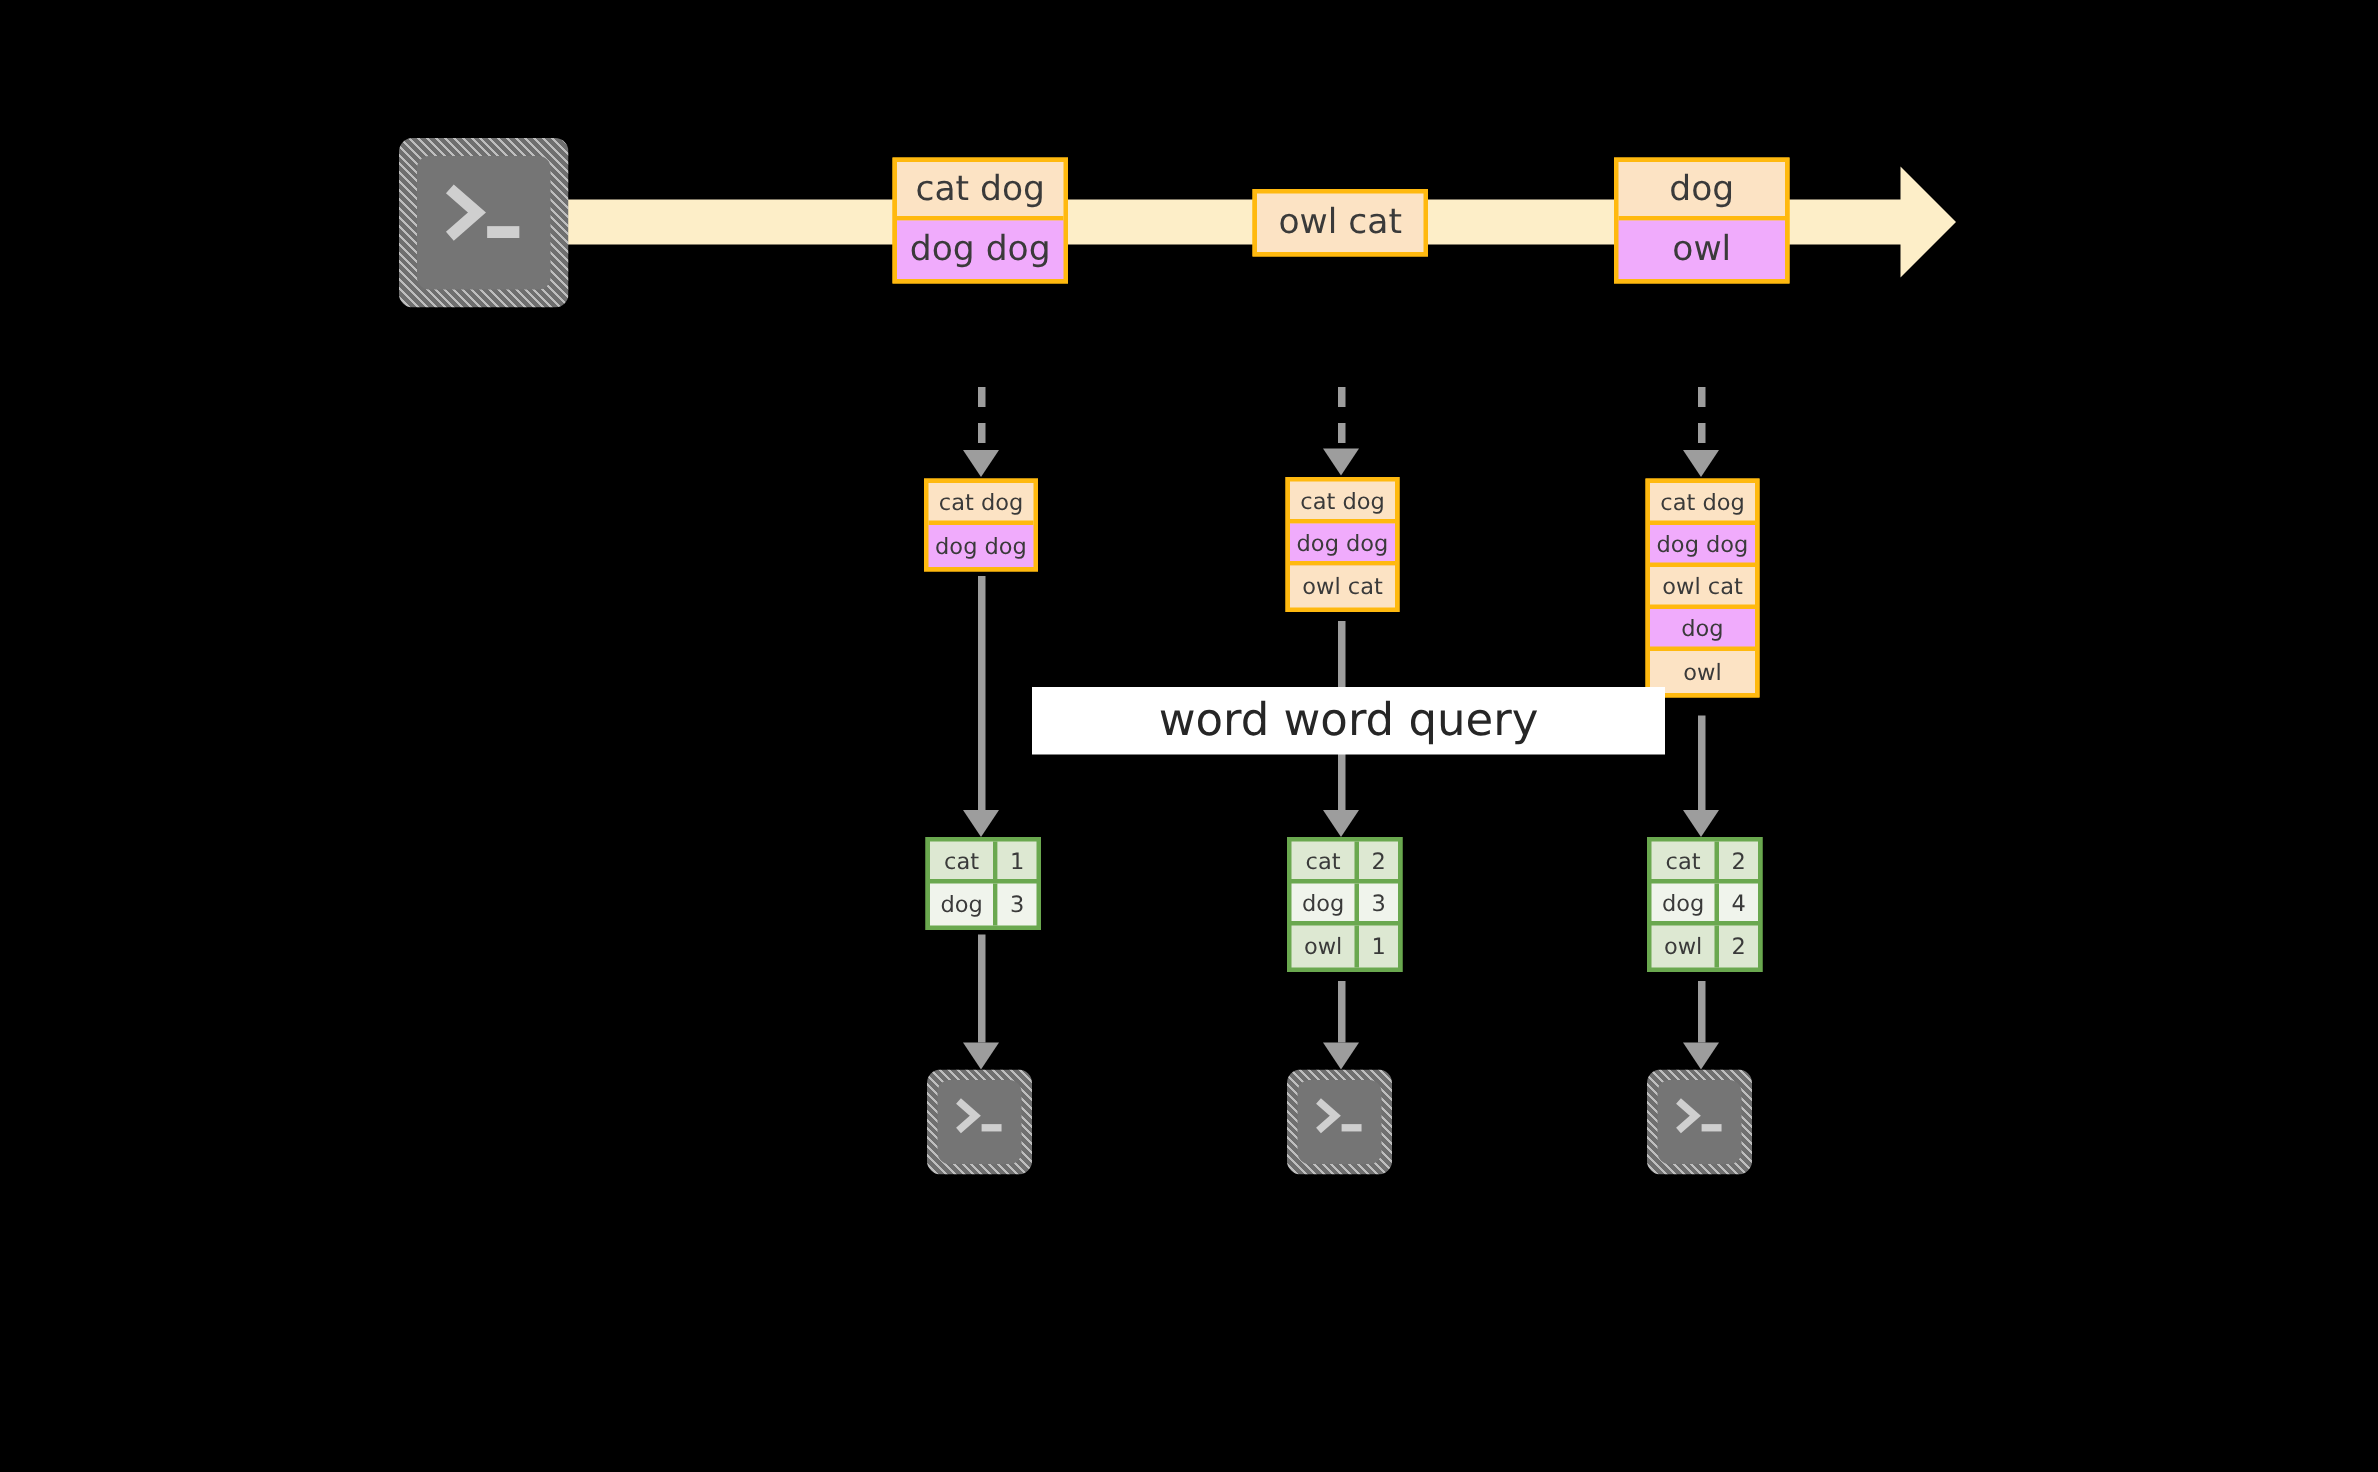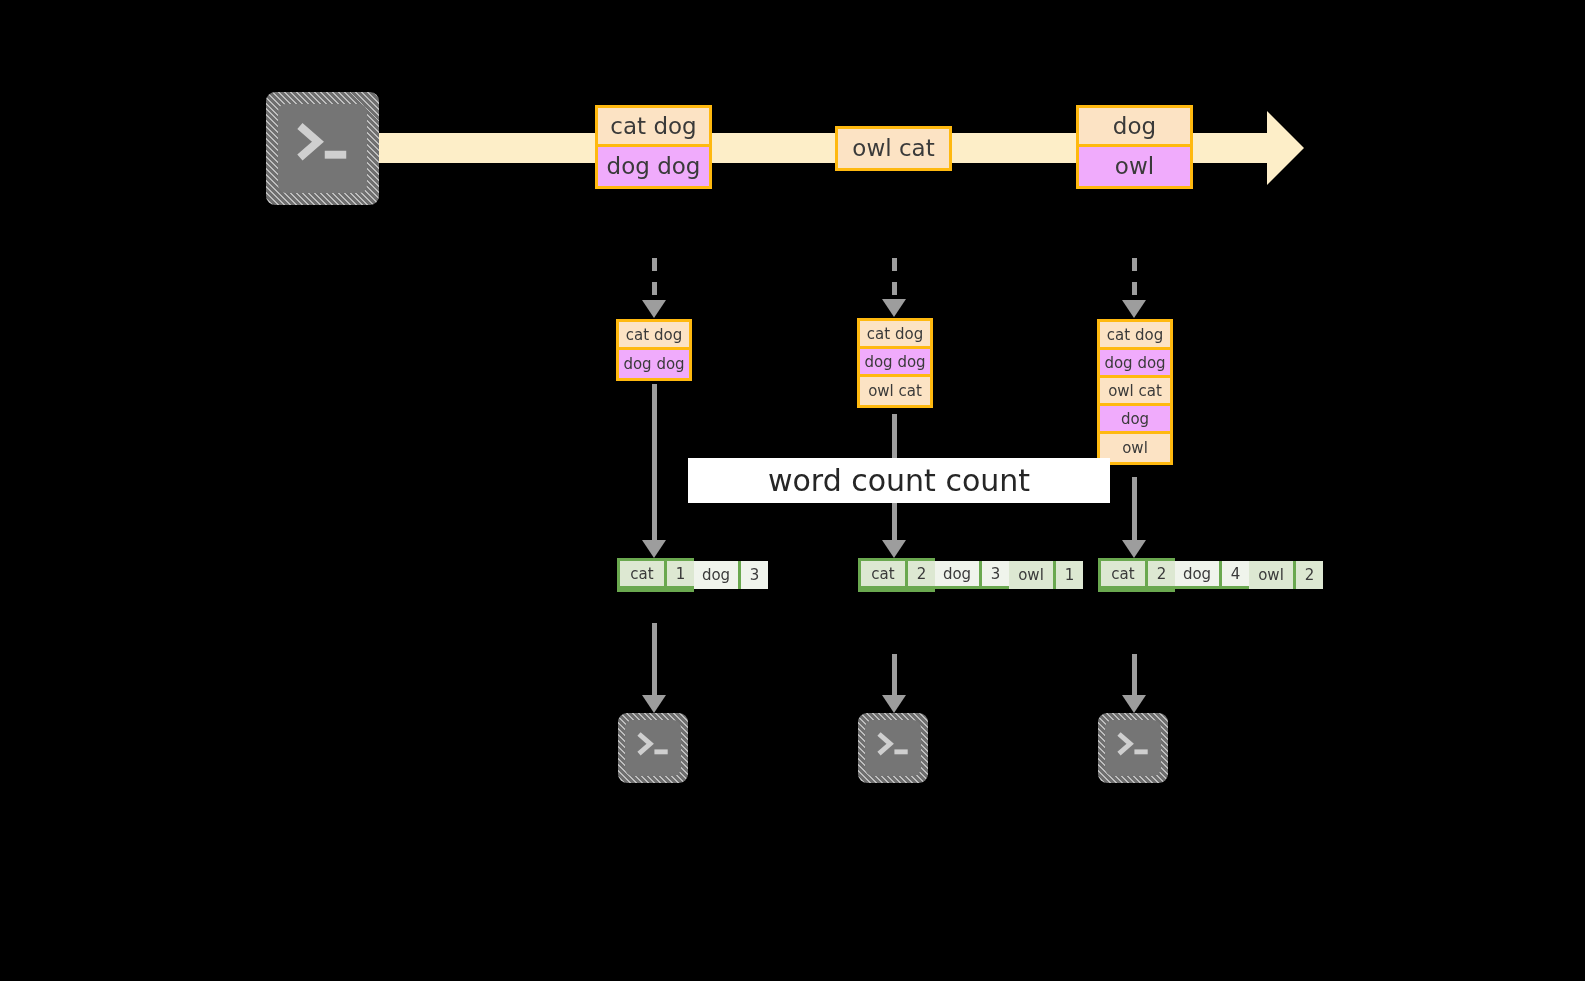--- a/index.html
+++ b/index.html
@@ -25,21 +25,21 @@
   
   .obox{position:absolute;box-sizing:border-box;border:3px solid #ffb90f;
         background:#ffb90f;display:flex;flex-direction:column;}
   .obox .row{box-sizing:border-box;display:flex;align-items:center;
         justify-content:center;color:#3a3a3a;white-space:nowrap;
         background:#fce3c4;overflow:hidden;}
   .obox .row.alt{background:#f0abfc;}
 
   
   .gbox{position:absolute;box-sizing:border-box;border:3px solid #6aa84f;
-        background:#6aa84f;display:flex;flex-direction:row;align-items:center;}
+        background:#6aa84f;display:flex;flex-direction:column;}
   .gbox .grow{display:flex;box-sizing:border-box;}
   .gbox .gcell{box-sizing:border-box;display:flex;align-items:center;
         justify-content:center;color:#3a3a3a;background:#dde8d2;
         white-space:nowrap;overflow:hidden;}
   .gbox .grow.alt .gcell{background:#f0f4ec;}
 
   
   .vline{position:absolute;background:#9d9d9d;width:5px;}
   .vline.dash{background:transparent;
       background-image:linear-gradient(#9d9d9d 55%, transparent 0);
@@ -167,14 +167,14 @@
     <div class="vline" style="left: 1131.5px; top: 654px; height: 41px;"></div>
     <div class="vhead" style="left: 1122px; top: 695px;"></div>
     <div class="term" style="left: 1098px; top: 713px; width: 70px; height: 70px;">
       <div class="hatch"></div>
       <div class="face" style="left: 7px; top: 7px; width: 56px; height: 56px;"></div>
       <svg width="70" height="70" viewBox="0 0 100 100" style="left: 0px; top: 0px;">
         <path d="M30 30 L46 44 L30 58" fill="none" stroke="#cfcfcf" stroke-width="7" stroke-linecap="butt" stroke-linejoin="miter"></path>
         <rect x="52" y="52" width="19" height="7" fill="#cfcfcf"></rect>
       </svg>
     </div>
-    <div class="qlabel" style="left: 688px; top: 458px; width: 422px; height: 45px; font-size: 30px;">word count count</div>
+    <div class="qlabel" style="left: 688px; top: 458px; width: 422px; height: 45px; font-size: 30px;">word word query</div>
   </div>
 
 </body></html>

